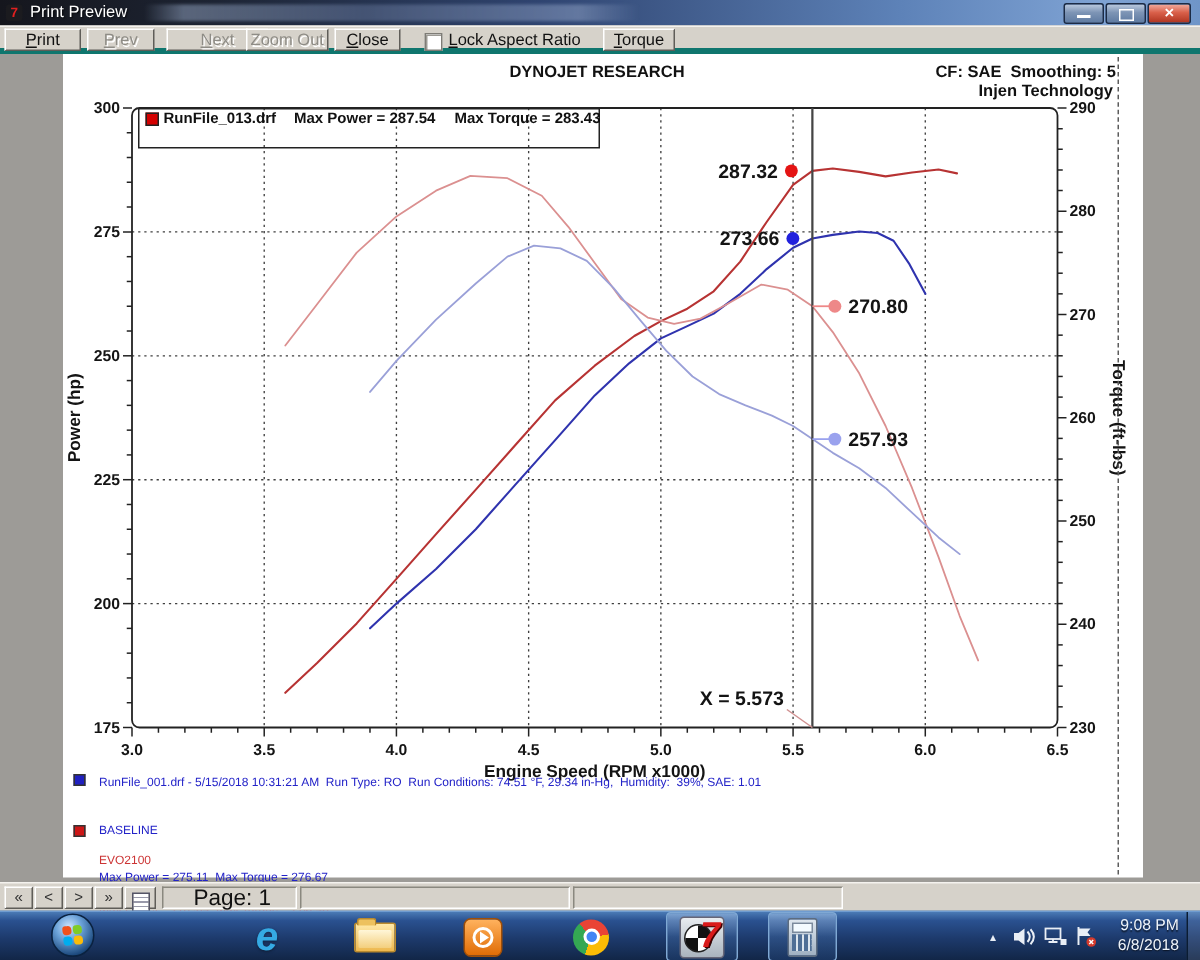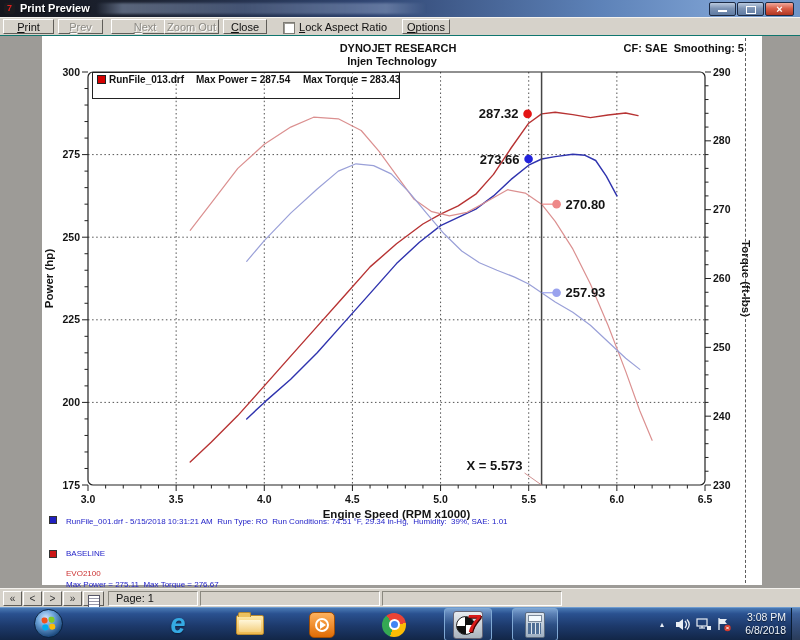--- a/index.html
+++ b/index.html
@@ -4,69 +4,69 @@
 <style>
   html,body{margin:0;padding:0;background:#000;}
   #screen{position:relative;width:800px;height:640px;overflow:hidden;
     font-family:"Liberation Sans",sans-serif;background:#9d9b97;}
 
   
   #titlebar{position:absolute;left:0;top:0;width:800px;height:17px;
     background:linear-gradient(90deg,#15161d 0%,#1d2433 18%,#2f4470 45%,#5d82b8 75%,#7fa3d4 92%,#6f95c8 100%);}
   #app-icon{position:absolute;left:4px;top:3px;width:11px;height:11px;background:#1b1b1f;border-radius:2px;
     color:#e02020;font-size:9px;font-weight:bold;text-align:center;line-height:11px;}
-  #title-text{position:absolute;left:20px;top:2px;color:#fff;font-size:11px;font-weight:bold;text-shadow:1px 1px 1px #0009;white-space:pre;}
+  #title-text{position:absolute;left:20px;top:2px;color:#fff;font-size:11px;font-weight:normal;text-shadow:1px 1px 1px #0009;white-space:pre;}
   #ghost-title{position:absolute;left:96px;top:3px;width:330px;height:11px;border-radius:2px;filter:blur(1px);
     background:linear-gradient(90deg,rgba(160,180,215,0),rgba(175,195,228,.42) 8%,rgba(140,160,200,.30) 45%,rgba(170,188,220,.40) 88%,rgba(160,180,215,0));}
   .cap-btn{position:absolute;top:2px;height:14px;border:1px solid #1c2b45;border-radius:2px;
     background:linear-gradient(#b9c9de,#7d94b5 45%,#5f7ba2);box-sizing:border-box;}
   #btn-min{right:64px;width:27px;} #btn-max{right:36px;width:27px;}
   #btn-close{right:6px;width:29px;background:linear-gradient(#f0a99c,#d9604a 45%,#b03521);
     color:#fff;font-size:11px;font-weight:bold;text-align:center;line-height:12px;}
   #btn-min i{position:absolute;left:8px;bottom:3px;width:9px;height:2px;background:#fff;}
   #btn-max i{position:absolute;left:8px;top:3px;width:8px;height:6px;border:1px solid #fff;}
 
   
   #toolbar{position:absolute;left:0;top:17px;width:800px;height:19px;background:#d6d2ca;
-    border-top:1px solid #f4f2ee;border-bottom:1px solid #0f766e;box-sizing:border-box;}
+    border-top:1px solid #f4f2ee;border-bottom:4px solid #0f766e;box-sizing:border-box;}
   .tb-btn{position:absolute;top:1px;height:15px;background:#d6d2ca;color:#111;
     border-top:1px solid #fff;border-left:1px solid #fff;border-right:1px solid #5f5d58;border-bottom:1px solid #5f5d58;
     font-size:11px;text-align:center;line-height:14px;box-sizing:border-box;display:block;}
   .tb-btn.disabled{color:#8e8c86;text-shadow:1px 1px 0 #fefefe;}
   .acc::first-letter{text-decoration:underline;}
   #cb-lock{position:absolute;left:283px;top:4px;width:10px;height:10px;background:#fff;
     border:1px solid #7e7c76;box-shadow:inset 1px 1px 0 #9c9a94;}
   #cb-label{position:absolute;left:299px;top:2px;font-size:11px;color:#111;line-height:14px;}
 
   
   #preview{position:absolute;left:0;top:36px;width:800px;height:552px;background:#9d9b97;}
   #page{position:absolute;left:42px;top:0;width:720px;height:549px;background:#fff;}
   #margin-line{position:absolute;left:703px;top:2px;height:545px;width:0;border-left:1px dashed #5c5c5c;}
   #chart-title{position:absolute;left:0;right:20px;top:6px;text-align:center;font-size:11px;font-weight:bold;color:#111;line-height:12px;padding-left:12px;}
-  #chart-subtitle{position:absolute;left:0;right:20px;top:19px;text-align:center;font-size:11px;font-weight:bold;color:#111;}
+  #chart-subtitle{position:absolute;left:0;right:20px;top:19px;text-align:right;font-size:11px;font-weight:bold;color:#111;}
   #cf-note{position:absolute;right:18px;top:6px;font-size:11px;font-weight:bold;color:#111;white-space:pre;}
   #chart-svg{position:absolute;left:0;top:0;}
   #cursor-hit{position:absolute;width:6px;top:72px;height:413px;}
 
   
   #legend{position:absolute;left:50px;top:36px;width:308px;height:27px;border:1px solid #222;box-sizing:border-box;padding:0 0 0 4px;}
   .lrow{display:flex;align-items:center;height:12px;font-size:10px;font-weight:bold;color:#111;white-space:pre;}
   .lsw{flex:0 0 9px;height:9px;border:1px solid #222;margin-right:3px;box-sizing:border-box;}
   .lfile{flex:0 0 87px;} .lpow{flex:0 0 97px;} .ltq{margin-left:10px;}
 
   
   .note{position:absolute;left:24px;font-size:8px;line-height:10.5px;white-space:pre;font-weight:normal;}
   .nsw{position:absolute;left:7px;width:8px;height:8px;border:1px solid #333;box-sizing:border-box;}
 
   
   #statusbar{position:absolute;left:0;top:588px;width:800px;height:19px;background:#d6d2ca;border-top:1px solid #f4f2ee;box-sizing:border-box;}
   .nav-btn{position:absolute;top:2px;width:19px;height:15px;background:#d6d2ca;color:#333;font-size:10px;text-align:center;line-height:14px;
     border-top:1px solid #fff;border-left:1px solid #fff;border-right:1px solid #5f5d58;border-bottom:1px solid #5f5d58;box-sizing:border-box;}
   .sb-panel{position:absolute;top:2px;height:15px;border:1px solid;border-color:#8a887f #fff #fff #8a887f;box-sizing:border-box;
-    font-size:11px;color:#111;line-height:13px;padding-left:7px;}
+    font-size:15px;color:#111;line-height:13px;padding-left:20px;}
   #page-ico{position:absolute;left:86px;top:3px;width:10px;height:12px;background:
     repeating-linear-gradient(#fff 0 2px,#99a 2px 3px);border:1px solid #556;}
 
   
   #taskbar{position:absolute;left:0;top:607px;width:800px;height:33px;
     background:linear-gradient(#4a7ab5 0%,#2a5190 18%,#1d3a6c 55%,#122647 100%);
     border-top:1px solid #6f9cd0;box-sizing:border-box;}
   #start-orb{position:absolute;left:34px;top:1px;width:29px;height:29px;border-radius:50%;
     background:radial-gradient(circle at 40% 30%,#cfe6ff 0%,#6aa1d8 35%,#1d4a7e 75%,#0c2947 100%);
     border:1px solid #0a2240;box-sizing:border-box;}
@@ -118,21 +118,21 @@
   </div>
 
   <div id="toolbar">
     <div class="tb-btn acc" style="left:3px;width:51px;">Print</div>
     <div class="tb-btn acc disabled" style="left:58px;width:45px;">Prev</div>
     <div class="tb-btn acc disabled" style="left:111px;width:68px;">Next</div>
     <div class="tb-btn disabled" style="left:164px;width:55px;">Zoom Out</div>
     <div class="tb-btn acc" style="left:223px;width:44px;">Close</div>
     <div id="cb-lock"></div>
     <div id="cb-label" class="acc">Lock Aspect Ratio</div>
-    <div class="tb-btn acc" style="left:402px;width:48px;">Options</div>
+    <div class="tb-btn acc" style="left:402px;width:48px;">Torque</div>
   </div>
 
   <div id="preview">
     <div id="page">
       <svg id="chart-svg" width="720" height="549">
           <style>text{font-family:"Liberation Sans",sans-serif;font-weight:bold;fill:#141414}.grid{stroke:#3f3f3f;stroke-width:.9;stroke-dasharray:1.5 2.6}.tick{stroke:#222;stroke-width:1}</style>
           <line class="grid" x1="134.14285714285714" y1="36" x2="134.14285714285714" y2="449"></line>
           <line class="grid" x1="222.28571428571428" y1="36" x2="222.28571428571428" y2="449"></line>
           <line class="grid" x1="310.4285714285714" y1="36" x2="310.4285714285714" y2="449"></line>
           <line class="grid" x1="398.57142857142856" y1="36" x2="398.57142857142856" y2="449"></line>
@@ -373,19 +373,19 @@
     </div>
     <div class="tray-ico" style="left:716px;">
       <svg width="16" height="15" viewBox="0 0 16 15">
           <line x1="3" y1="1" x2="3" y2="13" stroke="#e9eef5" stroke-width="1.3"></line>
           <path d="M3,2 h8 l-2,2.5 2,2.5 h-8 z" fill="#e9eef5"></path>
           <circle cx="11.5" cy="11" r="3.2" fill="#d43a2c"></circle>
           <path d="M10.2,9.7 l2.6,2.6 M12.8,9.7 l-2.6,2.6" stroke="#fff" stroke-width="1"></path>
         </svg>
     </div>
     <div id="clock">
-      <div>3:08 PM</div>
+      <div>9:08 PM</div>
       <div>6/8/2018</div>
     </div>
     <div id="show-desktop"></div>
   </div>
 
 </div>
 
 </body></html>

